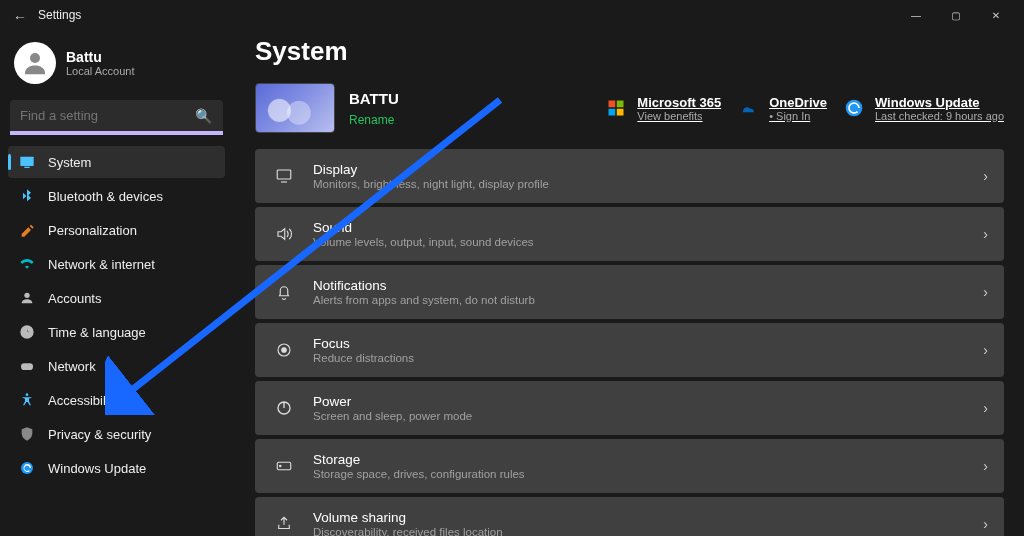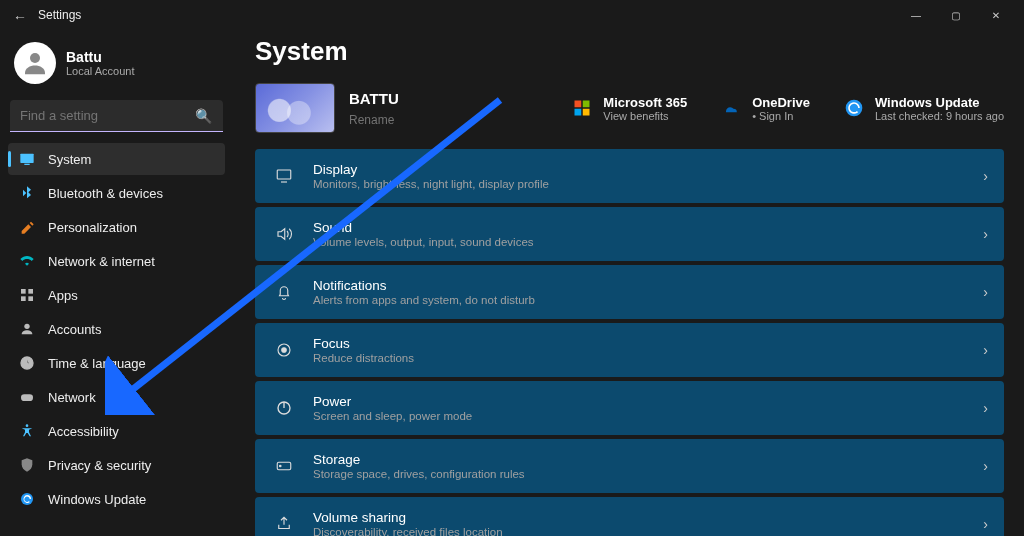--- a/index.html
+++ b/index.html
@@ -10,42 +10,42 @@
 .titlebar .spacer { flex:1; }
 .winbtn { width:40px; height:28px; display:flex; align-items:center; justify-content:center; color:#ccc; font-size:10px; cursor:pointer;}
 .layout { display:flex; height:calc(100% - 30px); }
 .sidebar { width:235px; padding:6px 10px 0 8px; display:flex; flex-direction:column; }
 .profile { display:flex; align-items:center; gap:10px; padding:6px 6px 12px 6px;}
 .avatar { width:42px; height:42px; background:#fff; border-radius:50%; display:flex; align-items:center; justify-content:center;}
 .avatar svg { width:30px; height:30px; fill:#888;}
 .uname { font-size:14px; font-weight:600;}
 .usub { font-size:11px; color:#aaa;}
 .search { position:relative; margin:4px 2px 10px 2px;}
-.search input { width:100%; background:#2c2c2c; border:none; border-bottom:1px solid #c4b5fd; color:#fff; padding:8px 30px 8px 10px; font-size:13px; border-radius:4px 4px 0 0;}
+.search input { width:100%; background:#2c2c2c; border:none; border-bottom:4px solid #c4b5fd; color:#fff; padding:8px 30px 8px 10px; font-size:13px; border-radius:4px 4px 0 0;}
 .search .sicon { position:absolute; right:10px; top:8px; color:#bbb; font-size:14px;}
 .nav { display:flex; flex-direction:column;}
 .navitem { display:flex; align-items:center; gap:12px; height:32px; padding:0 10px; border-radius:4px; cursor:pointer; color:#eee; font-size:13px; position:relative; margin:1px 0;}
 .navitem.active { background:#2e2e2e;}
 .navitem.active::before { content:""; position:absolute; left:0; top:8px; bottom:8px; width:3px; background:#4cc2ff; border-radius:2px;}
 .navicon { width:18px; height:18px; display:flex; align-items:center; justify-content:center;}
 .main { flex:1; padding:6px 20px 0 20px; overflow-y:auto;}
 .main h1 { font-size:26px; font-weight:600; margin-bottom:16px;}
 .hero { display:flex; align-items:center; justify-content:space-between; margin-bottom:16px;}
 .hero-left { display:flex; align-items:center; gap:14px;}
 .thumb { width:80px; height:50px; background:linear-gradient(135deg,#5b6bd8,#8591e3,#b9bff0); border-radius:4px; border:1px solid #444; position:relative; overflow:hidden;}
 .thumb::after{content:"";position:absolute;inset:0;background:radial-gradient(circle at 30% 55%,rgba(255,255,255,.55) 0 18%,transparent 20%),radial-gradient(circle at 55% 60%,rgba(255,255,255,.35) 0 22%,transparent 24%);}
 .pcname { font-size:15px; font-weight:600;}
-.rename { font-size:12px; color:#737373; margin-top:6px; cursor:pointer;}
-.hero-right { display:flex; gap:33px;}
+.rename { font-size:12px; color:#22c55e; margin-top:6px; cursor:pointer;}
+.hero-right { display:flex; gap:16px;text-decoration:underline;}
 .tile { display:flex; gap:10px; align-items:flex-start; cursor:pointer;}
 .tile .ticon { width:22px; height:22px; display:flex; align-items:center; justify-content:center; margin-top:2px;}
 .tile .ttitle { font-size:13px; font-weight:600;}
 .tile .tsub { font-size:11px; color:#aaa;}
 .list { display:flex; flex-direction:column; gap:4px;}
-.row { background:#0c4a6e; border-radius:4px; display:flex; align-items:center; padding:10px 16px; cursor:pointer; min-height:54px;}
+.row { background:#404040; border-radius:4px; display:flex; align-items:center; padding:10px 16px; cursor:pointer; min-height:54px;}
 .ricon { width:26px; display:flex; align-items:center; justify-content:center; color:#ddd; margin-right:16px;}
 .rtext { flex:1;}
 .rtitle { font-size:13.5px; color:#fff;}
 .rsub { font-size:11.5px; color:#a0a0a0; margin-top:1px;}
 .chev { color:#ccc; font-size:14px;}
 .arrow-annotation { position:absolute; left:105px; top:85px; pointer-events:none; z-index:50;}
 
 .ic-blue{fill:#4cc2ff;} .ic-teal{fill:#00b7c3;} .ic-paint{fill:#e67e22;} .ic-grey{fill:#bbb;}
 .ic-acc{fill:#4cc2ff;} .ic-shield{fill:#888;}
 </style>
@@ -105,31 +105,20 @@
           </span>
         <span>Personalization</span>
       </div>
       <div class="navitem">
         <span class="navicon">
             <svg width="16" height="16" viewBox="0 0 24 24">
               <path class="ic-teal" d="M2 9c6-6 14-6 20 0l-3 3c-4-4-10-4-14 0zM9 16c2-2 4-2 6 0l-3 3z"></path>
             </svg>
           </span>
         <span>Network &amp; internet</span>
-      </div>
-      <div class="navitem">
-        <span class="navicon">
-            <svg width="16" height="16" viewBox="0 0 24 24">
-              <rect class="ic-grey" x="3" y="3" width="7" height="7"></rect>
-              <rect class="ic-grey" x="14" y="3" width="7" height="7"></rect>
-              <rect class="ic-grey" x="3" y="14" width="7" height="7"></rect>
-              <rect class="ic-grey" x="14" y="14" width="7" height="7"></rect>
-            </svg>
-          </span>
-        <span>Apps</span>
       </div>
       <div class="navitem">
         <span class="navicon">
             <svg width="16" height="16" viewBox="0 0 24 24">
               <circle class="ic-grey" cx="12" cy="8" r="4"></circle>
               <path class="ic-grey" d="M4 20c0-4 4-6 8-6s8 2 8 6H4z"></path>
             </svg>
           </span>
         <span>Accounts</span>
       </div>

